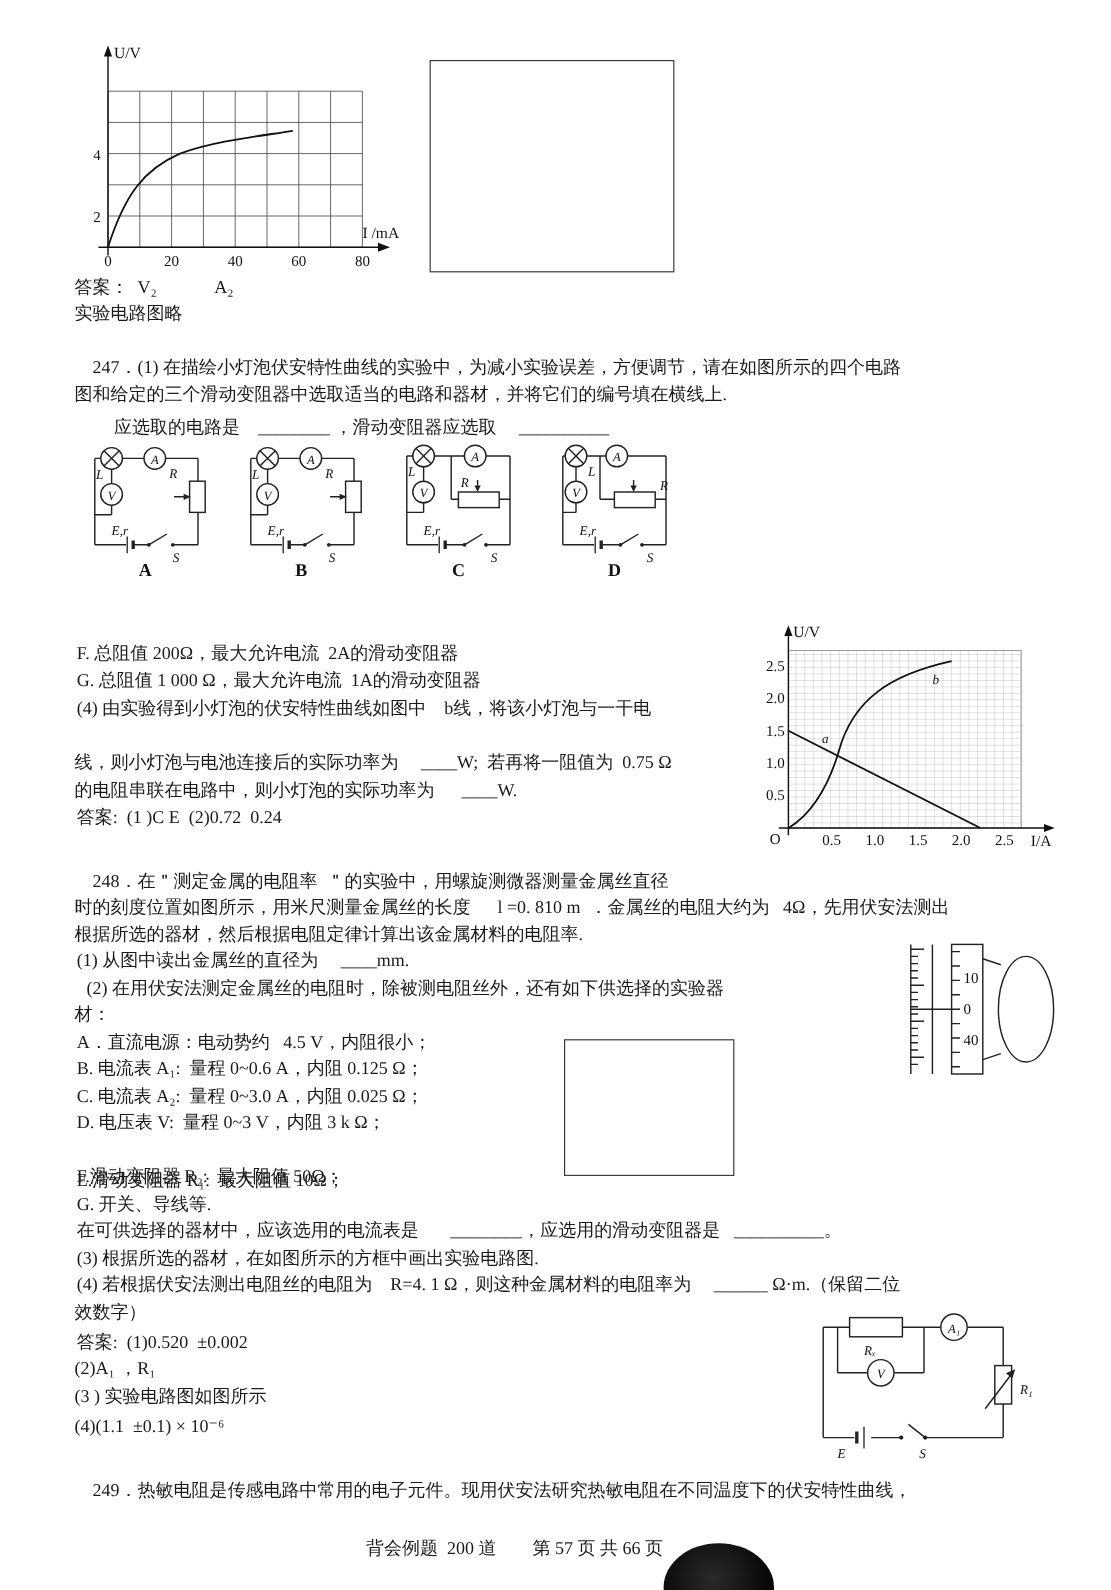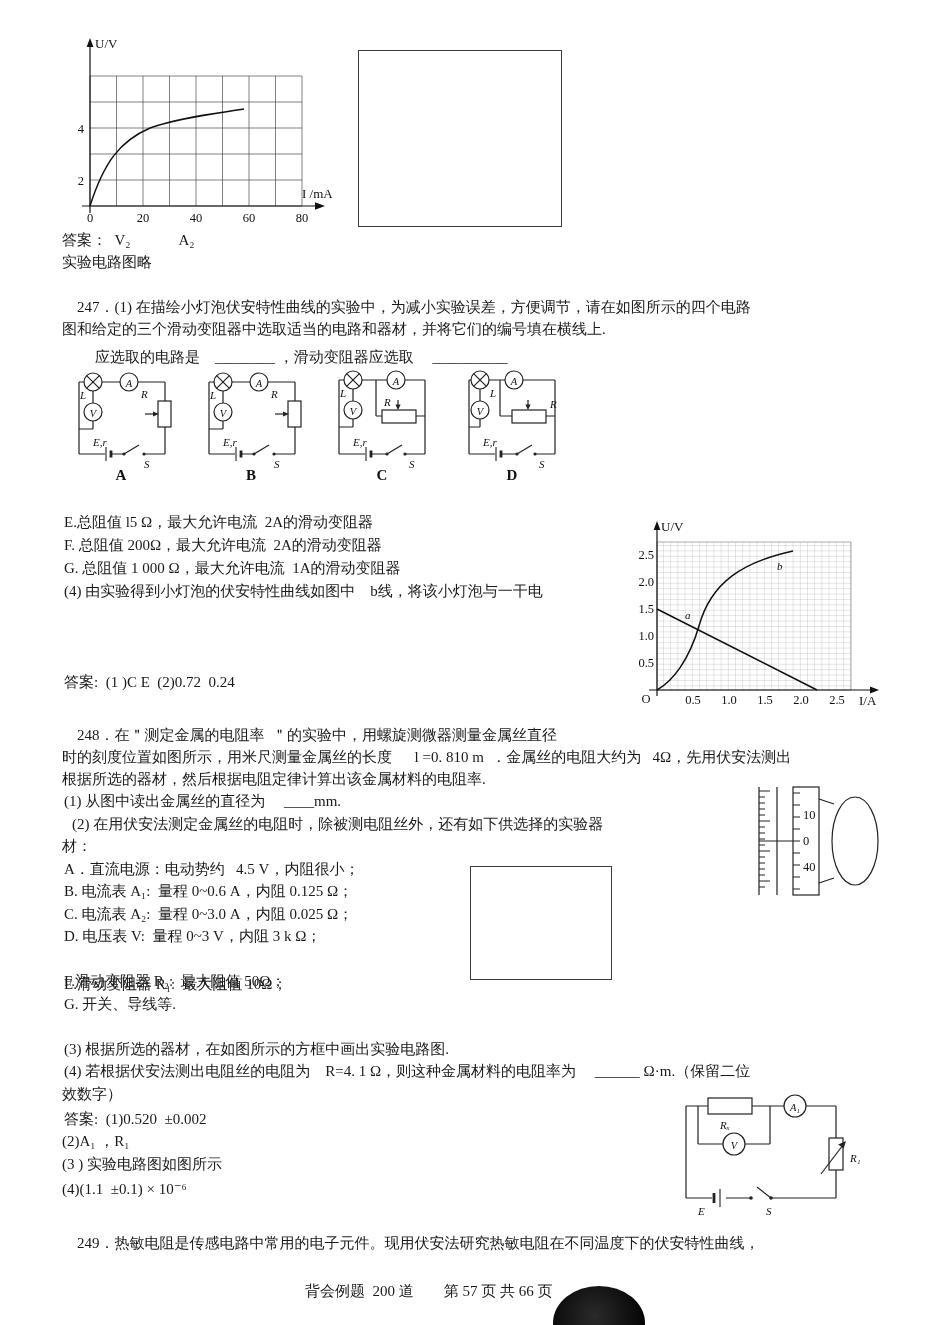--- a/index.html
+++ b/index.html
@@ -144,24 +144,25 @@
       <path class="wire" d="M72 34V42"></path>
       <polygon points="72,44 69.4,38.5 74.6,38.5" fill="#222"></polygon>
       <text x="34" y="31" class="slabel">L</text>
       <text x="94" y="42" class="slabel">R</text>
       <text x="27" y="80" class="slabel">E,r</text>
       <text x="83" y="102" class="slabel">S</text>
       <text x="56" y="114" text-anchor="middle" class="clabel">D</text>
     </svg>
   </div>
 
-  <div class="line" style="left:64px;top:512px">E.总阻值 l5 Ω，最大允许电流  2A的滑动变阻器</div>
   <div class="line" style="left:64px;top:535px">F. 总阻值 200Ω，最大允许电流  2A的滑动变阻器</div>
   <div class="line" style="left:64px;top:558px">G. 总阻值 1 000 Ω，最大允许电流  1A的滑动变阻器</div>
   <div class="line" style="left:64px;top:581px">(4) 由实验得到小灯泡的伏安特性曲线如图中    b线，将该小灯泡与一干电</div>
+  <div class="line" style="left:62px;top:626px">线，则小灯泡与电池连接后的实际功率为     ____W;  若再将一阻值为  0.75 Ω</div>
+  <div class="line" style="left:62px;top:649px">的电阻串联在电路中，则小灯泡的实际功率为      ____W.</div>
   <div class="line" style="left:64px;top:672px">答案:  (1 )C E  (2)0.72  0.24</div>
 
   <svg class="fig" style="left:627px;top:518px" width="260" height="200" viewBox="0 0 260 200">
     <defs>
       <pattern id="mgrid" width="7.2" height="5.4" patternUnits="userSpaceOnUse">
         <path d="M7.2 0H0V5.4" fill="none" stroke="#999" stroke-width="0.5"></path>
       </pattern>
     </defs>
     <rect x="30" y="24" width="194" height="148" fill="url(#mgrid)" stroke="#777" stroke-width="0.6"></rect>
     <path class="axis" d="M30 178V8"></path>
@@ -193,20 +194,21 @@
   <div class="line" style="left:64px;top:791px">(1) 从图中读出金属丝的直径为     ____mm.</div>
   <div class="line" style="left:72px;top:814px">(2) 在用伏安法测定金属丝的电阻时，除被测电阻丝外，还有如下供选择的实验器</div>
   <div class="line" style="left:62px;top:836px">材：</div>
   <div class="line" style="left:64px;top:859px">A．直流电源：电动势约   4.5 V，内阻很小；</div>
   <div class="line" style="left:64px;top:881px">B. 电流表 A₁:  量程 0~0.6 A，内阻 0.125 Ω；</div>
   <div class="line" style="left:64px;top:904px">C. 电流表 A₂:  量程 0~3.0 A，内阻 0.025 Ω；</div>
   <div class="line" style="left:64px;top:926px">D. 电压表 V:  量程 0~3 V，内阻 3 k Ω；</div>
   <div class="line" style="left:64px;top:974px">E.滑动变阻器 R₁:  最大阻值 10Ω；</div>
   <div class="line" style="left:64px;top:971px">F.滑动变阻器 R₂:  最大阻值 50Ω；</div>
   <div class="line" style="left:64px;top:994px">G. 开关、导线等.</div>
+  <div class="line" style="left:64px;top:1016px">在可供选择的器材中，应该选用的电流表是       ________，应选用的滑动变阻器是   __________。</div>
   <div class="line" style="left:64px;top:1039px">(3) 根据所选的器材，在如图所示的方框中画出实验电路图.</div>
   <div class="line" style="left:64px;top:1061px">(4) 若根据伏安法测出电阻丝的电阻为    R=4. 1 Ω，则这种金属材料的电阻率为     ______ Ω·m.（保留二位</div>
   <div class="line" style="left:62px;top:1084px">效数字）</div>
   <div class="line" style="left:64px;top:1109px">答案:  (1)0.520  ±0.002</div>
   <div class="line" style="left:62px;top:1131px">(2)A₁ ，R₁</div>
   <div class="line" style="left:62px;top:1154px">(3 ) 实验电路图如图所示</div>
   <div class="line" style="left:62px;top:1179px">(4)(1.1  ±0.1) × 10⁻⁶</div>
 
   <svg class="fig" style="left:737px;top:779px" width="158" height="122" viewBox="0 0 158 122">
     <path class="wire" d="M22 8V116M40 8V116"></path>

